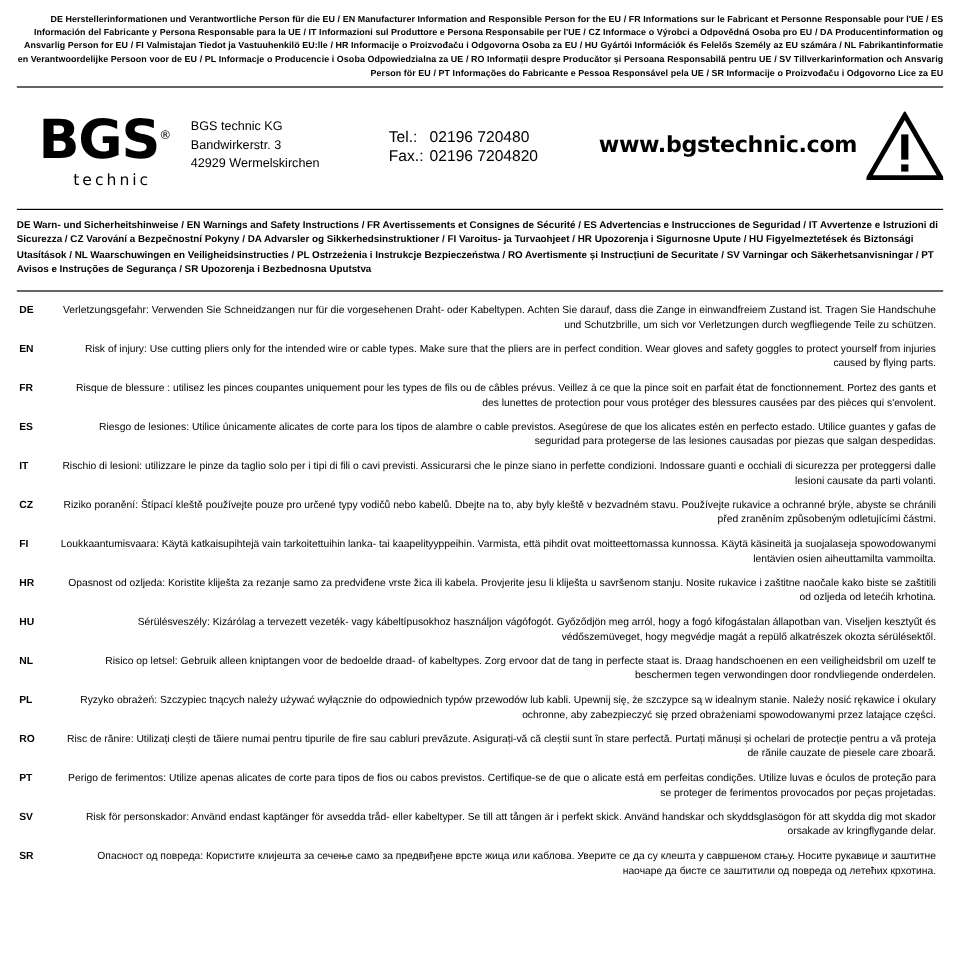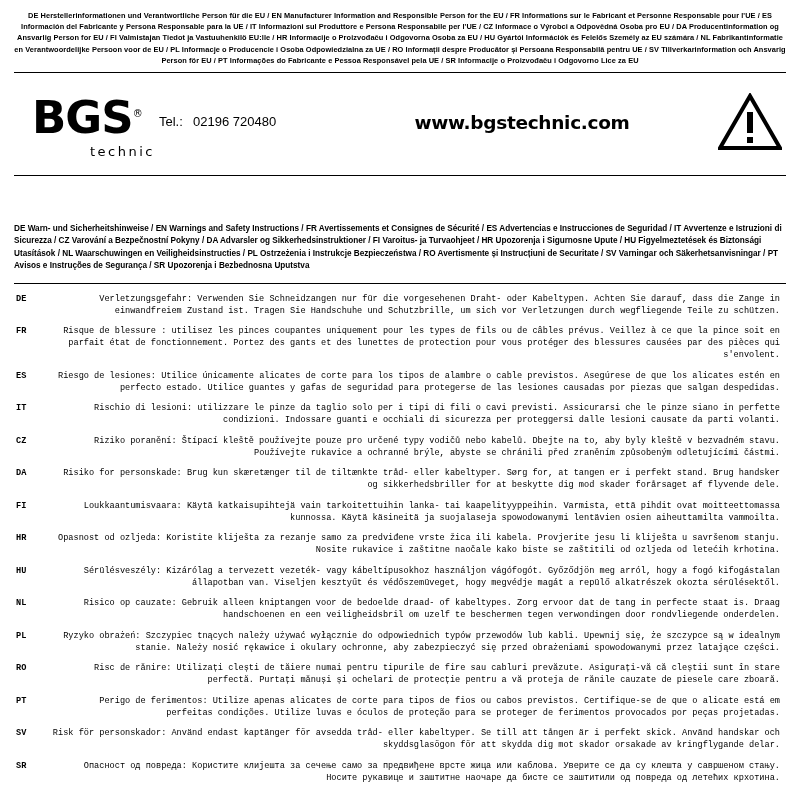--- a/index.html
+++ b/index.html
@@ -20,21 +20,21 @@
     height: 800px;
     box-sizing: border-box;
     padding: 10px 14px 0 14px;
   }
 
   
   .header-note {
     font-size: 7.4px;
     line-height: 11.2px;
     font-weight: bold;
-    text-align: center;
+    text-align: right;
     letter-spacing: 0.01em;
   }
 
   .rule {
     border: 0;
     border-top: 1.2px solid #000;
     margin: 6px 0 0 0;
   }
 
   
@@ -64,21 +64,21 @@
     font-size: 10px;
     font-weight: normal;
     vertical-align: super;
     letter-spacing: 0;
   }
   .logo-technic {
     font-family: "DejaVu Sans", sans-serif;
     font-size: 13px;
     letter-spacing: 2.5px;
     margin-top: -2px;
-    text-align: right;
+    text-align: center;
     padding-right: 4px;
   }
   .addr {
     flex: 0 0 165px;
     font-size: 10.5px;
     line-height: 15.5px;
   }
   .contact {
     flex: 0 0 175px;
     font-size: 13px;
@@ -103,27 +103,25 @@
     justify-content: center;
     align-items: center;
   }
 
   
   .safety-head {
     font-size: 8.2px;
     line-height: 12.4px;
     font-weight: bold;
     padding: 7px 0 4px 0;
-    margin-top: 40px;
   }
 
   
   .langs {
     padding-top: 9px;
-    font-family: Liberation Mono, monospace;
   }
   .lang-row {
     display: flex;
     margin-bottom: 8.5px;
   }
   .lang-code {
     flex: 0 0 34px;
     font-size: 8.6px;
     font-weight: bold;
     line-height: 12px;
@@ -149,24 +147,32 @@
 
   <div class="company">
 
     <div class="logo-wrap">
       <div class="logo-bgs">
         <span>BGS</span><span class="reg">®</span>
       </div>
       <div class="logo-technic">technic</div>
     </div>
 
+    <div class="addr">
+      <div>BGS technic KG</div>
+      <div>Bandwirkerstr. 3</div>
+      <div>42929 Wermelskirchen</div>
+    </div>
 
     <div class="contact">
       <div>
         <span class="lbl">Tel.:</span><span>02196 720480</span>
+      </div>
+      <div>
+        <span class="lbl">Fax.:</span><span>02196 7204820</span>
       </div>
     </div>
 
     <div class="website">www.bgstechnic.com</div>
 
     <div class="warn-tri">
       <svg width="64" height="58" viewBox="0 0 64 58" aria-hidden="true">
         <polygon points="32,3 62,55 2,55" fill="none" stroke="#000" stroke-width="4" stroke-linejoin="miter"></polygon>
         <rect x="29" y="19" width="6" height="21" fill="#000"></rect>
         <rect x="29" y="44" width="6" height="6" fill="#000"></rect>
@@ -181,54 +187,54 @@
 
   <hr class="rule">
 
   <div class="langs">
 
     <div class="lang-row">
       <div class="lang-code">DE</div>
       <div class="lang-text">Verletzungsgefahr: Verwenden Sie Schneidzangen nur für die vorgesehenen Draht- oder Kabeltypen. Achten Sie darauf, dass die Zange in einwandfreiem Zustand ist. Tragen Sie Handschuhe und Schutzbrille, um sich vor Verletzungen durch wegfliegende Teile zu schützen.</div>
     </div>
     <div class="lang-row">
+      <div class="lang-code">EN</div>
+      <div class="lang-text">Risk of injury: Use cutting pliers only for the intended wire or cable types. Make sure that the pliers are in perfect condition. Wear gloves and safety goggles to protect yourself from injuries caused by flying parts.</div>
+    </div>
+    <div class="lang-row">
       <div class="lang-code">FR</div>
       <div class="lang-text">Risque de blessure : utilisez les pinces coupantes uniquement pour les types de fils ou de câbles prévus. Veillez à ce que la pince soit en parfait état de fonctionnement. Portez des gants et des lunettes de protection pour vous protéger des blessures causées par des pièces qui s'envolent.</div>
     </div>
     <div class="lang-row">
       <div class="lang-code">ES</div>
       <div class="lang-text">Riesgo de lesiones: Utilice únicamente alicates de corte para los tipos de alambre o cable previstos. Asegúrese de que los alicates estén en perfecto estado. Utilice guantes y gafas de seguridad para protegerse de las lesiones causadas por piezas que salgan despedidas.</div>
     </div>
     <div class="lang-row">
       <div class="lang-code">IT</div>
       <div class="lang-text">Rischio di lesioni: utilizzare le pinze da taglio solo per i tipi di fili o cavi previsti. Assicurarsi che le pinze siano in perfette condizioni. Indossare guanti e occhiali di sicurezza per proteggersi dalle lesioni causate da parti volanti.</div>
     </div>
     <div class="lang-row">
       <div class="lang-code">CZ</div>
       <div class="lang-text">Riziko poranění: Štípací kleště používejte pouze pro určené typy vodičů nebo kabelů. Dbejte na to, aby byly kleště v bezvadném stavu. Používejte rukavice a ochranné brýle, abyste se chránili před zraněním způsobeným odletujícími částmi.</div>
     </div>
     <div class="lang-row">
-      <div class="lang-code">DA</div>
-      <div class="lang-text">Risiko for personskade: Brug kun skæretænger til de tiltænkte tråd- eller kabeltyper. Sørg for, at tangen er i perfekt stand. Brug handsker og sikkerhedsbriller for at beskytte dig mod skader forårsaget af flyvende dele.</div>
-    </div>
-    <div class="lang-row">
       <div class="lang-code">FI</div>
       <div class="lang-text">Loukkaantumisvaara: Käytä katkaisupihtejä vain tarkoitettuihin lanka- tai kaapelityyppeihin. Varmista, että pihdit ovat moitteettomassa kunnossa. Käytä käsineitä ja suojalaseja spowodowanymi lentävien osien aiheuttamilta vammoilta.</div>
     </div>
     <div class="lang-row">
       <div class="lang-code">HR</div>
       <div class="lang-text">Opasnost od ozljeda: Koristite kliješta za rezanje samo za predviđene vrste žica ili kabela. Provjerite jesu li kliješta u savršenom stanju. Nosite rukavice i zaštitne naočale kako biste se zaštitili od ozljeda od letećih krhotina.</div>
     </div>
     <div class="lang-row">
       <div class="lang-code">HU</div>
       <div class="lang-text">Sérülésveszély: Kizárólag a tervezett vezeték- vagy kábeltípusokhoz használjon vágófogót. Győződjön meg arról, hogy a fogó kifogástalan állapotban van. Viseljen kesztyűt és védőszemüveget, hogy megvédje magát a repülő alkatrészek okozta sérülésektől.</div>
     </div>
     <div class="lang-row">
       <div class="lang-code">NL</div>
-      <div class="lang-text">Risico op cauzate: Gebruik alleen kniptangen voor de bedoelde draad- of kabeltypes. Zorg ervoor dat de tang in perfecte staat is. Draag handschoenen en een veiligheidsbril om uzelf te beschermen tegen verwondingen door rondvliegende onderdelen.</div>
+      <div class="lang-text">Risico op letsel: Gebruik alleen kniptangen voor de bedoelde draad- of kabeltypes. Zorg ervoor dat de tang in perfecte staat is. Draag handschoenen en een veiligheidsbril om uzelf te beschermen tegen verwondingen door rondvliegende onderdelen.</div>
     </div>
     <div class="lang-row">
       <div class="lang-code">PL</div>
       <div class="lang-text">Ryzyko obrażeń: Szczypiec tnących należy używać wyłącznie do odpowiednich typów przewodów lub kabli. Upewnij się, że szczypce są w idealnym stanie. Należy nosić rękawice i okulary ochronne, aby zabezpieczyć się przed obrażeniami spowodowanymi przez latające części.</div>
     </div>
     <div class="lang-row">
       <div class="lang-code">RO</div>
       <div class="lang-text">Risc de rănire: Utilizați clești de tăiere numai pentru tipurile de fire sau cabluri prevăzute. Asigurați-vă că cleștii sunt în stare perfectă. Purtați mănuși și ochelari de protecție pentru a vă proteja de rănile cauzate de piesele care zboară.</div>
     </div>
     <div class="lang-row">

